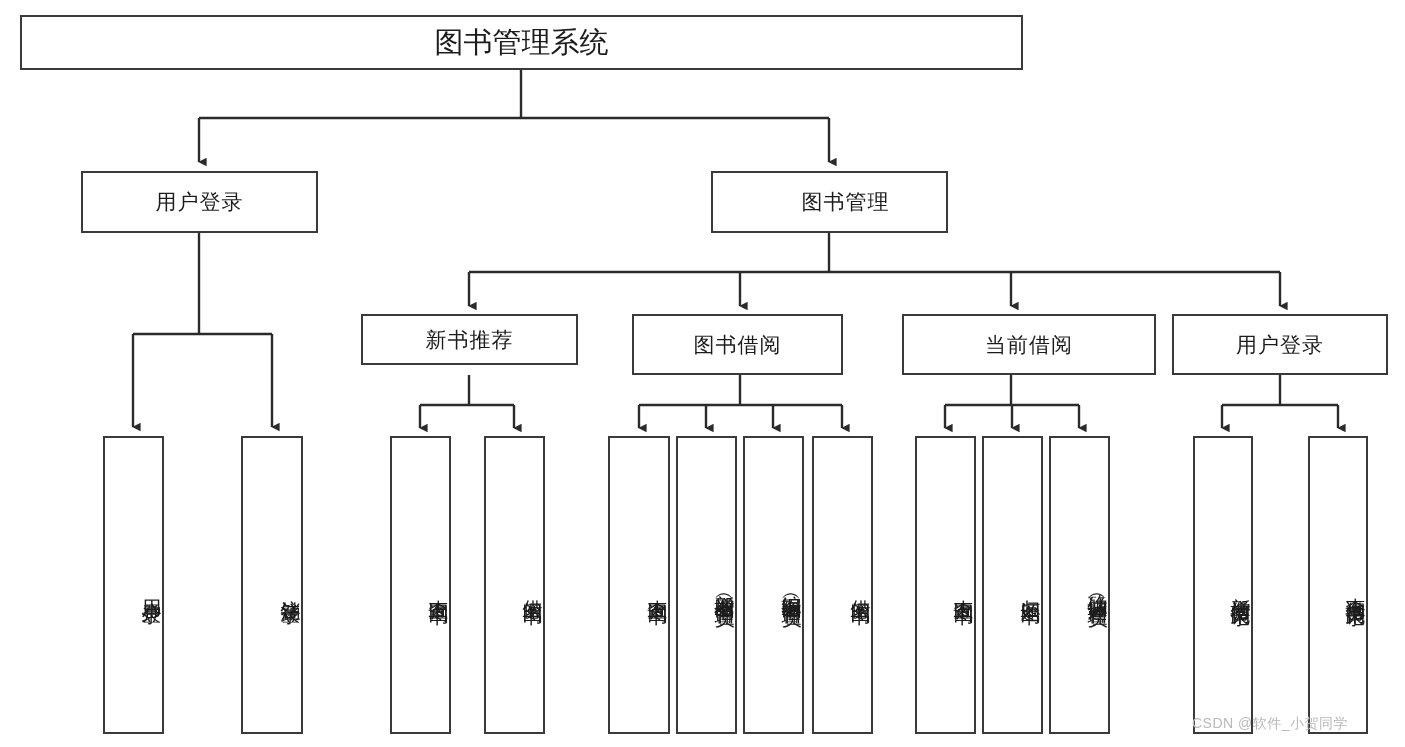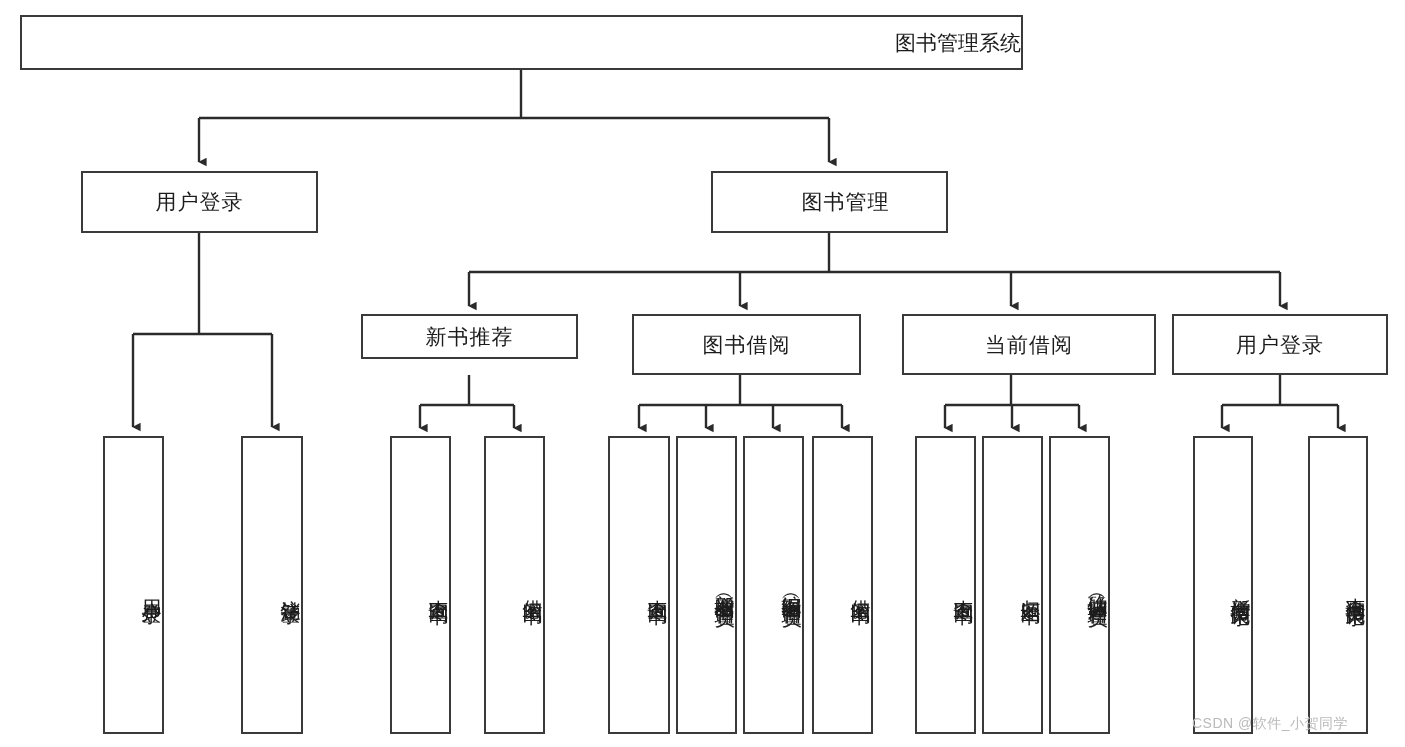--- a/index.html
+++ b/index.html
@@ -34,22 +34,21 @@
     align-items: center;
     justify-content: center;
     color: #1c1c1c;
     text-align: center;
   }
   .node.h {
     font-size: 21px;
     letter-spacing: 1px;
   }
   .node.root {
-    font-size: 21px;
-    justify-content: flex-end;
+    font-size: 29px;
   }
   .node.v {
     font-size: 20px;
     writing-mode: vertical-rl;
     text-orientation: upright;
     align-items: flex-start;
     justify-content: center;
     padding-top: 6px;
     line-height: 1.08;
     letter-spacing: 2px;
@@ -126,24 +125,24 @@
     <span>图书管理系统</span>
   </div>
 
   <div class="node h" style="left:81px; top:171px; width:237px; height:62px;">
     <span>用户登录</span>
   </div>
   <div class="node h" style="left:711px; top:171px; width:237px; height:62px;padding-left:32px;">
     <span>图书管理</span>
   </div>
 
-  <div class="node h" style="left:361px; top:314px; width:217px; height:45px;">
+  <div class="node h" style="left:361px; top:314px; width:217px; height:51px;">
     <span>新书推荐</span>
   </div>
-  <div class="node h" style="left:632px; top:314px; width:229px; height:61px;">
+  <div class="node h" style="left:632px; top:314px; width:211px; height:61px;">
     <span>图书借阅</span>
   </div>
   <div class="node h" style="left:902px; top:314px; width:254px; height:61px;">
     <span>当前借阅</span>
   </div>
   <div class="node h" style="left:1172px; top:314px; width:216px; height:61px;">
     <span>用户登录</span>
   </div>
 
   <div class="node v" style="left:103px; top:436px; width:61px; height:298px;">

